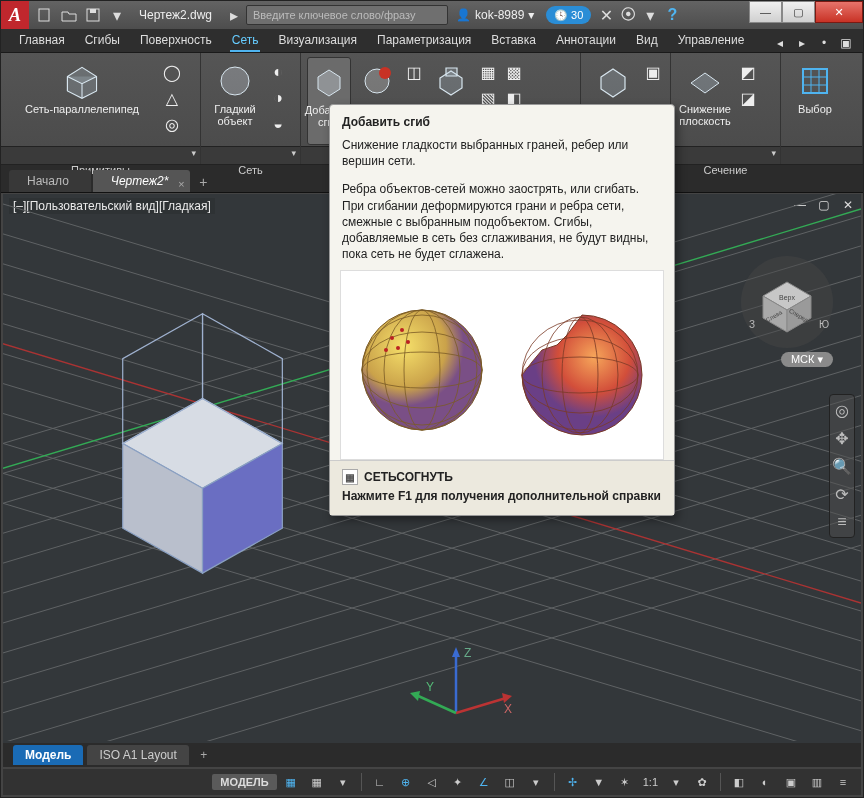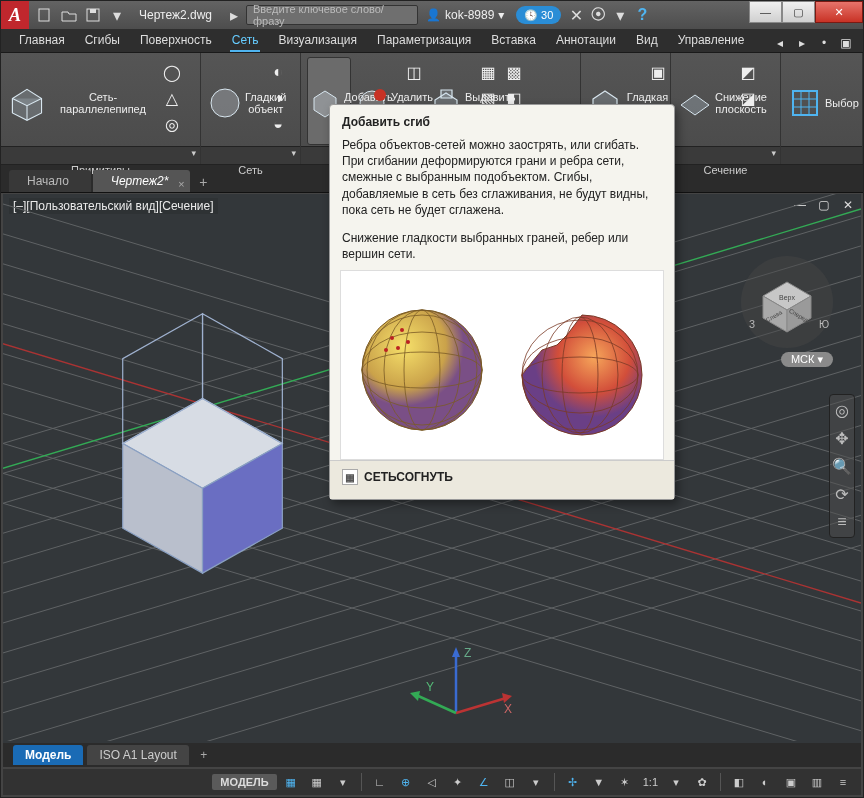--- a/index.html
+++ b/index.html
@@ -4,21 +4,21 @@
 <style>
   * { margin:0; padding:0; box-sizing:border-box; font-family:"Segoe UI",Tahoma,Arial,sans-serif; }
   html,body { width:864px; height:798px; overflow:hidden; background:#000; }
   .window { width:864px; height:798px; background:#444; position:relative; border:1px solid #222; }
 
   
   .titlebar { height:28px; background:linear-gradient(#636363,#4d4d4d); display:flex; align-items:center; position:relative; }
   .app-logo { width:28px; height:28px; background:#c0272d; color:#fff; font:italic bold 18px/28px Georgia,serif; text-align:center; margin-right:4px; }
   .qat-btn { width:22px; height:22px; margin:0 1px; display:flex; align-items:center; justify-content:center; color:#ddd; border-radius:2px; }
   .file-title { margin:0 10px; color:#eee; font-size:12px; }
-  .search-box { width:172px; height:20px; background:#6f6f6f; border:1px solid #333; border-radius:2px; color:#bbb; font-size:11px; padding:0 6px; display:flex; align-items:center; }
+  .search-box { width:202px; height:20px; background:#6f6f6f; border:1px solid #333; border-radius:2px; color:#bbb; font-size:11px; padding:0 6px; display:flex; align-items:center; }
   .tb-spacer { flex:1; }
   .signin { display:flex; align-items:center; color:#eee; font-size:12px; gap:4px; margin:0 8px; }
   .pill { display:flex; align-items:center; background:#2a8dd6; color:#fff; height:18px; border-radius:9px; padding:0 8px; font-size:11px; gap:3px; margin:0 4px; }
   .tb-icon { width:22px; height:22px; display:flex; align-items:center; justify-content:center; color:#ddd; }
   .win-controls { position:absolute; top:0; right:0; height:22px; display:flex; }
   .win-btn { width:33px; height:22px; display:flex; align-items:center; justify-content:center; font-size:11px; color:#333; }
   .win-min,.win-max { background:linear-gradient(#f0f0f0,#d0d0d0); border:1px solid #888; }
   .win-close { width:48px; background:linear-gradient(#e7746b,#c83225); color:#fff; border:1px solid #7a1a13; }
 
   
@@ -28,21 +28,21 @@
   .rtab.active::after { content:""; position:absolute; left:8px; right:8px; bottom:0; height:2px; background:#4fb4f0; }
   .rtab-more { margin-left:auto; display:flex; gap:4px; align-items:center; }
   .rtab-more .tb-icon { width:18px; height:18px; }
 
   
   .ribbon { height:112px; background:linear-gradient(#555,#4a4a4a); display:flex; border-bottom:1px solid #222; color:#eee; }
   .panel { display:flex; flex-direction:column; border-right:1px solid #333; }
   .panel-body { flex:1; display:flex; align-items:flex-start; padding:4px 6px 0; gap:4px; }
   .panel-title { height:18px; font-size:11px; background:#3a3a3a; border-top:1px solid #222; text-align:center; color:#ccc; padding-top:17px; position:relative;}
   .panel-title .arrow { position:absolute; right:4px; top:1px; font-size:9px;}
-  .rbtn { display:flex; flex-direction:row; align-items:center; justify-content:flex-start; width:56px; height:88px; padding-top:4px; border-radius:3px; font-size:11px; text-align:center; gap:2px; }
+  .rbtn { display:flex; flex-direction:column; align-items:center; justify-content:flex-start; width:56px; height:88px; padding-top:4px; border-radius:3px; font-size:11px; text-align:center; gap:2px; }
   .rbtn.wide { width:150px; }
   .rbtn.narrow { width:44px; }
   .rbtn.active { background:#6b6b6b; border:1px solid #333; }
   .rbtn .ico { width:40px; height:40px; display:flex; align-items:center; justify-content:center; }
   .rbtn .lbl { line-height:12px; }
   .mini-col { display:flex; flex-direction:column; gap:4px; padding-top:4px; }
   .mini-btn { width:22px; height:22px; display:flex; align-items:center; justify-content:center; border-radius:2px; }
   .mini-btn svg, .qat-btn svg, .tb-icon svg { width:16px; height:16px; }
 
   
@@ -309,21 +309,21 @@
     </div>
   </div>
 
   <div class="file-tabs">
     <div class="ftab"><span>Начало</span></div>
     <div class="ftab active"><span>Чертеж2*</span><span class="x">×</span></div>
     <div class="ftab-add">+</div>
   </div>
 
   <div class="viewport">
-    <div class="vp-label">[–][Пользовательский вид][Сечение]</div>
+    <div class="vp-label">[–][Пользовательский вид][Гладкая]</div>
     <div class="vp-controls">
       <div class="vp-cbtn">—</div>
       <div class="vp-cbtn">▢</div>
       <div class="vp-cbtn">✕</div>
     </div>
 
     <svg class="grid-svg" viewBox="0 0 860 548">
       <g stroke="#5f6264" stroke-width="1">
 
         <g>
@@ -402,22 +402,22 @@
       <polygon points="106,53 96,50 98,60" fill="#b33"></polygon>
       <text x="98" y="70" fill="#c66" font-size="12">X</text>
       <line x1="50" y1="70" x2="10" y2="52" stroke="#3a5" stroke-width="2.5"></line>
       <polygon points="4,50 14,48 12,58" fill="#3a5"></polygon>
       <text x="20" y="48" fill="#5b7" font-size="12">Y</text>
     </svg>
   </div>
 
   <div class="tooltip">
     <h3>Добавить сгиб</h3>
+    <p>Снижение гладкости выбранных граней, ребер или вершин сети.</p>
     <p>Ребра объектов-сетей можно заострять, или сгибать. При сгибании деформируются грани и ребра сети, смежные с выбранным подобъектом. Сгибы, добавляемые в сеть без сглаживания, не будут видны, пока сеть не будет сглажена.</p>
-    <p>Снижение гладкости выбранных граней, ребер или вершин сети.</p>
     <div class="tt-illus">
       <svg width="140" height="150" viewBox="0 0 140 150">
         <defs>
             <radialGradient id="g1" cx="35%" cy="30%">
               <stop offset="0%" stop-color="#f6e06a"></stop>
               <stop offset="70%" stop-color="#caa24a"></stop>
               <stop offset="100%" stop-color="#7a4f86"></stop>
             </radialGradient>
           </defs>
         <circle cx="70" cy="80" r="60" fill="url(#g1)" stroke="#7a5a26"></circle>
@@ -453,20 +453,21 @@
           <ellipse cx="78" cy="85" rx="18" ry="58"></ellipse>
             <ellipse cx="78" cy="85" rx="38" ry="58"></ellipse>
         </g>
       </svg>
     </div>
     <div class="tt-footer">
       <div class="tt-cmd">
           <span class="ci">▦</span>
           <span>СЕТЬСОГНУТЬ</span>
         </div>
+      <div class="tt-help">Нажмите F1 для получения дополнительной справки</div>
     </div>
   </div>
 
   <div class="layout-tabs">
     <div class="ltab active">Модель</div>
     <div class="ltab" style="background:#444">ISO A1 Layout</div>
     <div class="ltab plus">+</div>
   </div>
 
   <div class="statusbar">

